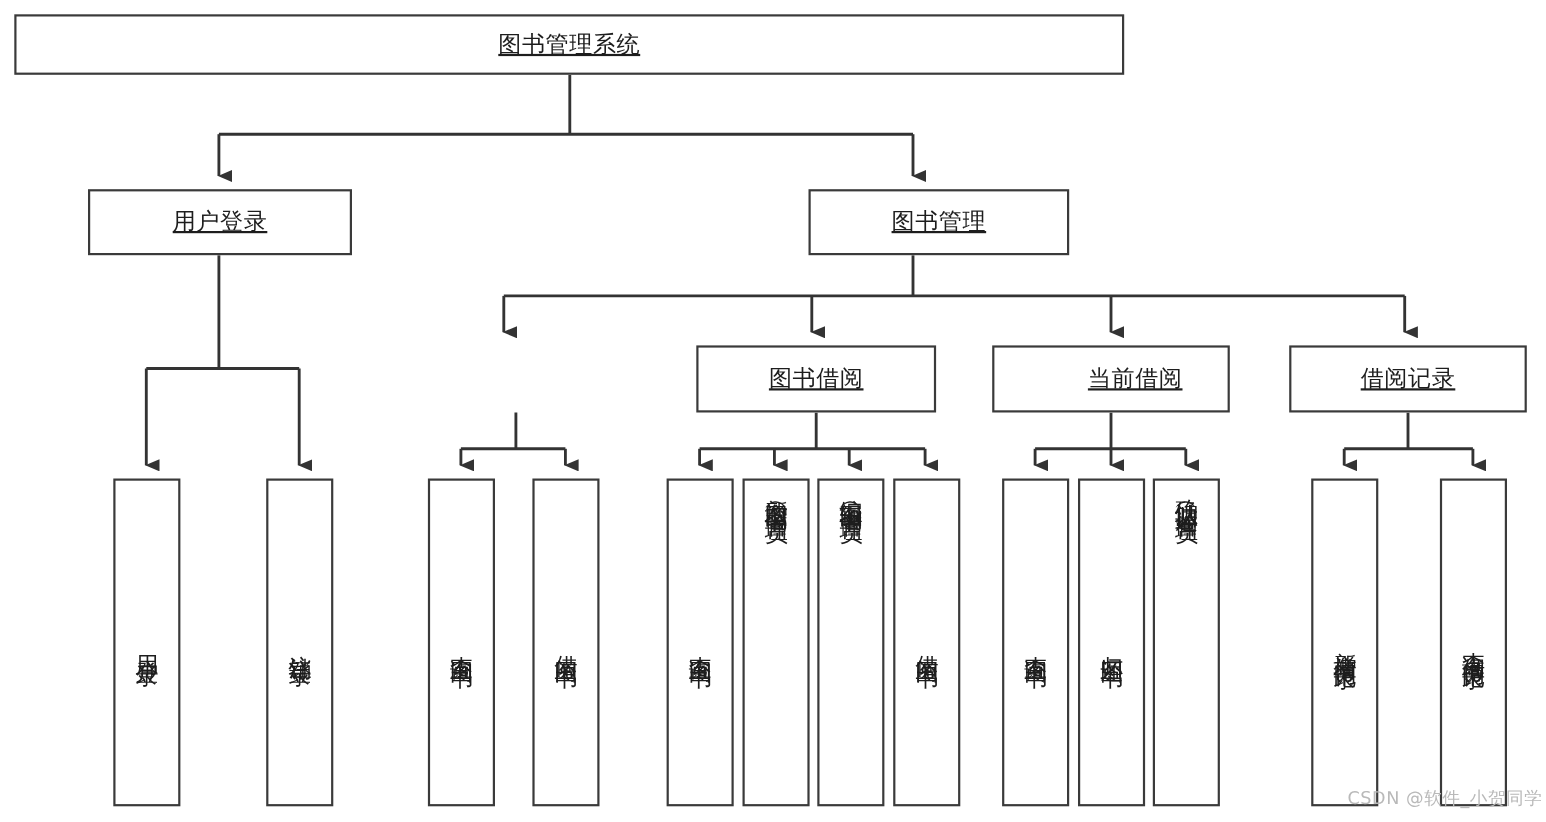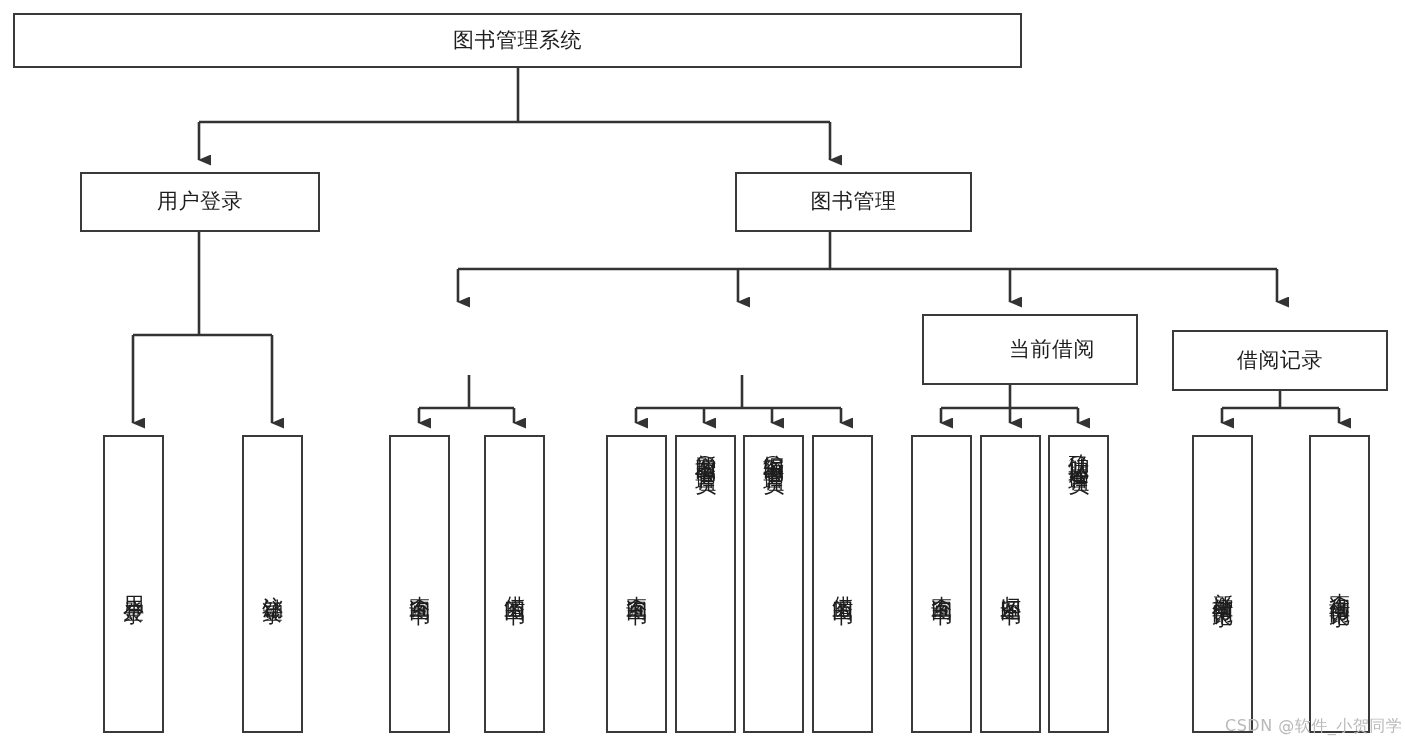--- a/index.html
+++ b/index.html
@@ -28,20 +28,21 @@
     display:flex;
     align-items:center;
     justify-content:center;
     color:#1d1d1d;
     z-index:2;
   }
   .node.h{
     font-size:21px;
     letter-spacing:0.5px;
     line-height:1.1;
+    text-decoration:underline;
   }
   .node.root{ font-size:21px; }
   .node.lvl2{ font-size:21px; }
   .node.lvl3{ font-size:21px; }
   .leaf{
     position:absolute;
     box-sizing:border-box;
     background:#ffffff;
     border:2.5px solid #3a3a3a;
     z-index:2;
@@ -129,24 +130,27 @@
     <span>图书管理系统</span>
   </div>
 
   <div class="node h lvl2" style="left:80px; top:172px; width:240px; height:60px;">
     <span>用户登录</span>
   </div>
   <div class="node h lvl2" style="left:711px; top:172px; width:237px; height:60px;margin-left:24px;">
     <span>图书管理</span>
   </div>
 
-  <div class="node h lvl3" style="left:922px; top:314px; width:216px; height:71px;padding-left:44px;">
+  <div class="node h lvl3" style="left:633px; top:314px; width:218px; height:61px;">
+    <span>图书借阅</span>
+  </div>
+  <div class="node h lvl3" style="left:902px; top:314px; width:216px; height:61px;padding-left:44px;">
     <span>当前借阅</span>
   </div>
-  <div class="node h lvl3" style="left:1172px; top:330px; width:216px; height:61px;">
+  <div class="node h lvl3" style="left:1172px; top:314px; width:216px; height:61px;">
     <span>借阅记录</span>
   </div>
 
   <div class="leaf" style="left:103px; top:435px; width:61px; height:298px; align-items:center;">
     <span class="vtext">用户登录</span>
   </div>
   <div class="leaf" style="left:242px; top:435px; width:61px; height:298px; align-items:center;">
     <span class="vtext">注销登录</span>
   </div>
 

